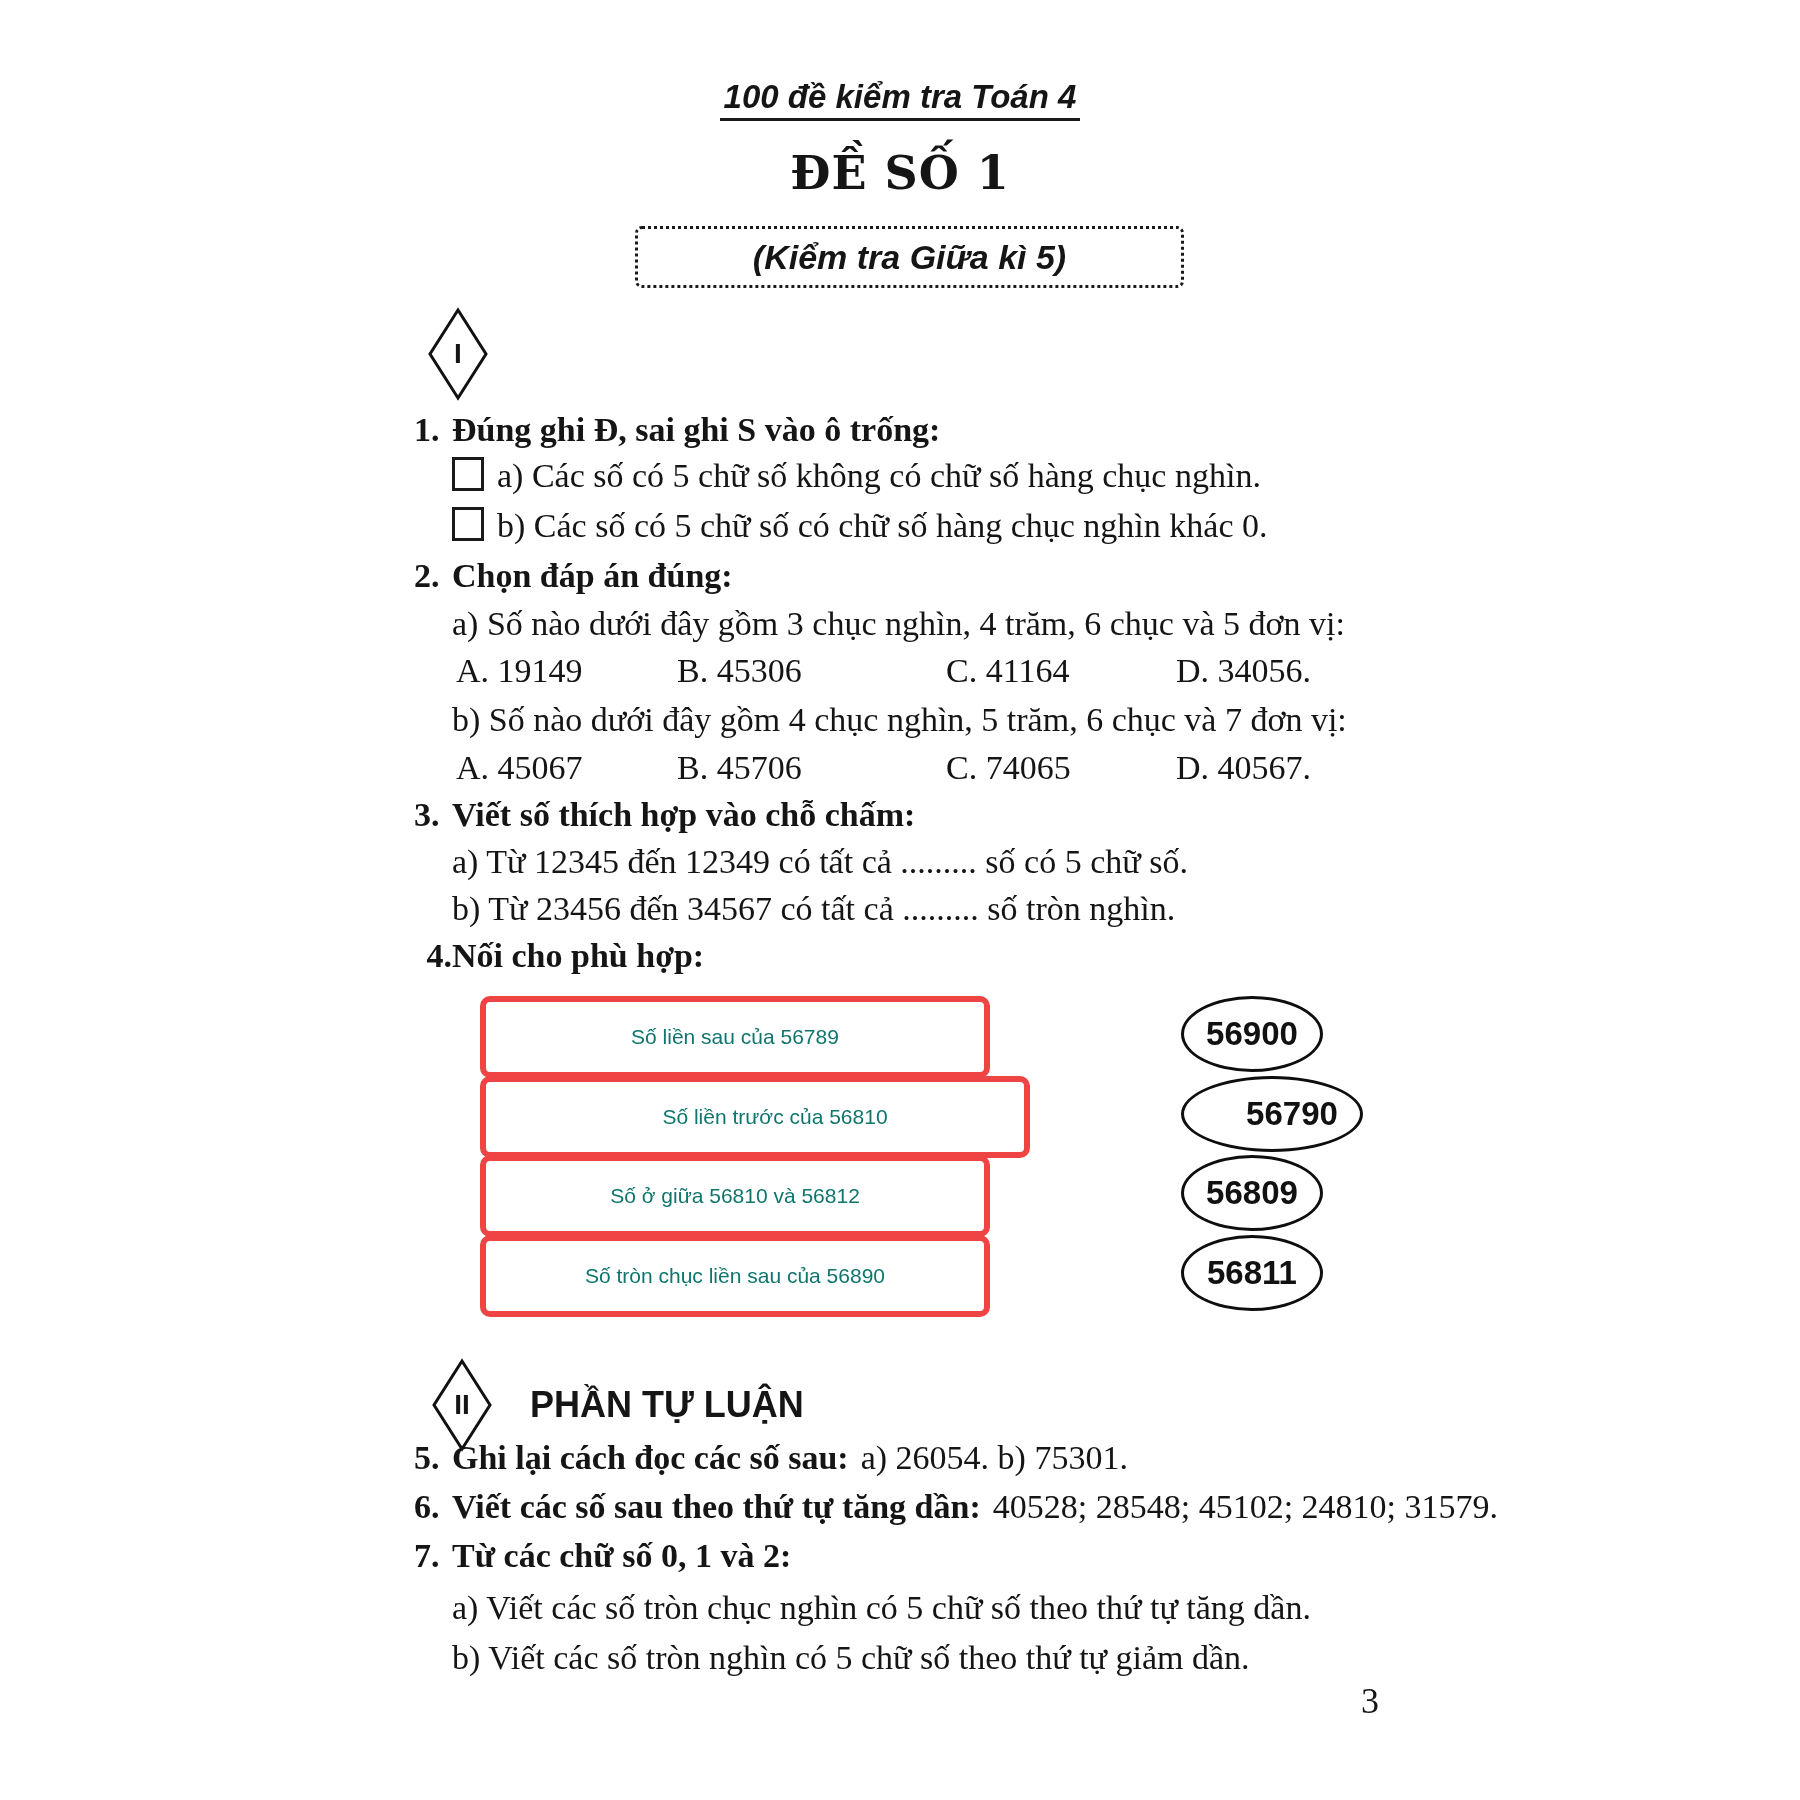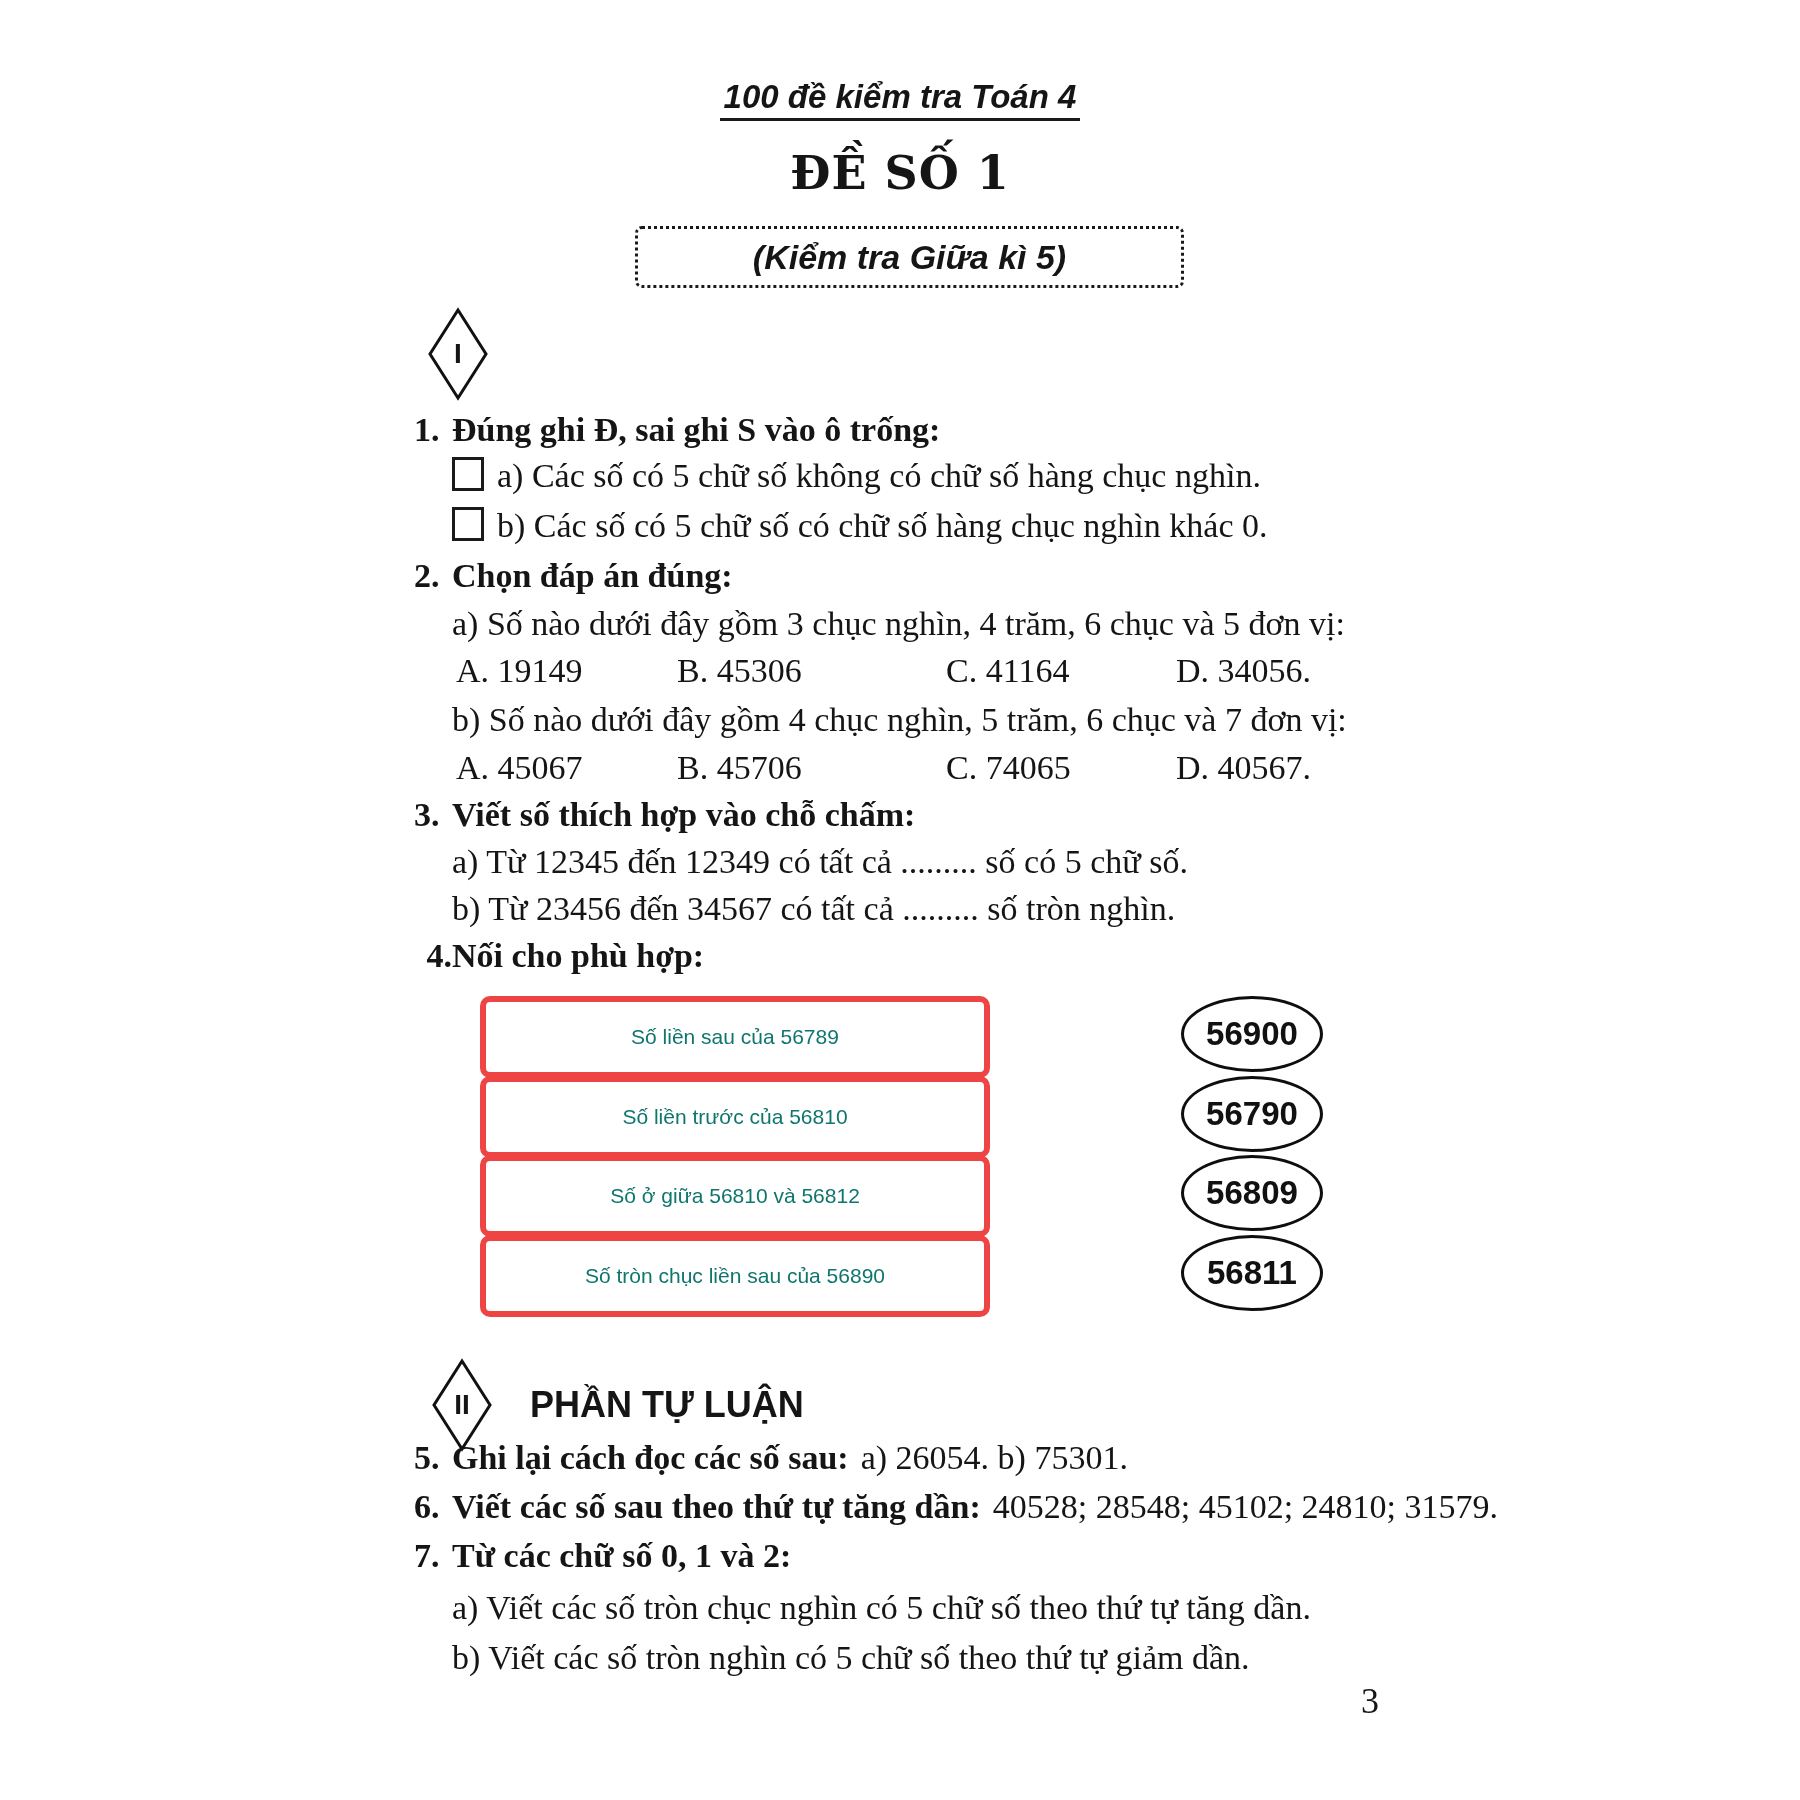--- a/index.html
+++ b/index.html
@@ -40,21 +40,21 @@
   .choice{position:absolute;height:46px;line-height:46px;font-size:34px;}
   .cx0{left:456px;} .cx1{left:677px;} .cx2{left:946px;} .cx3{left:1176px;}
 
   
   .match-box{position:absolute;left:480px;width:498px;height:70px;border:6px solid #ef4444;border-radius:10px;
     display:flex;align-items:center;justify-content:center;background:#fff;
     font-family:"Liberation Sans",sans-serif;font-size:21px;color:#0f766e;}
   .match-oval{position:absolute;left:1181px;width:136px;height:70px;border:3px solid #0e0e0e;border-radius:50%;
     display:flex;align-items:center;justify-content:center;background:#fff;
     font-family:"Liberation Sans",sans-serif;font-weight:700;font-size:33px;color:#111;}
-  .r0{top:976px;} .r1{top:1056px;} .r2{top:1135px;} .r3{top:1215px;}
+  .r0{top:976px;} .r1{top:1056px;padding-left:40px;} .r2{top:1135px;} .r3{top:1215px;}
 
   .page-number{position:absolute;left:1340px;top:1660px;width:60px;text-align:center;
     font-size:36px;font-family:"Liberation Serif",serif;}
 </style>
 </head>
 <body>
 
 <div class="page">
 
   <div class="doc-header">

